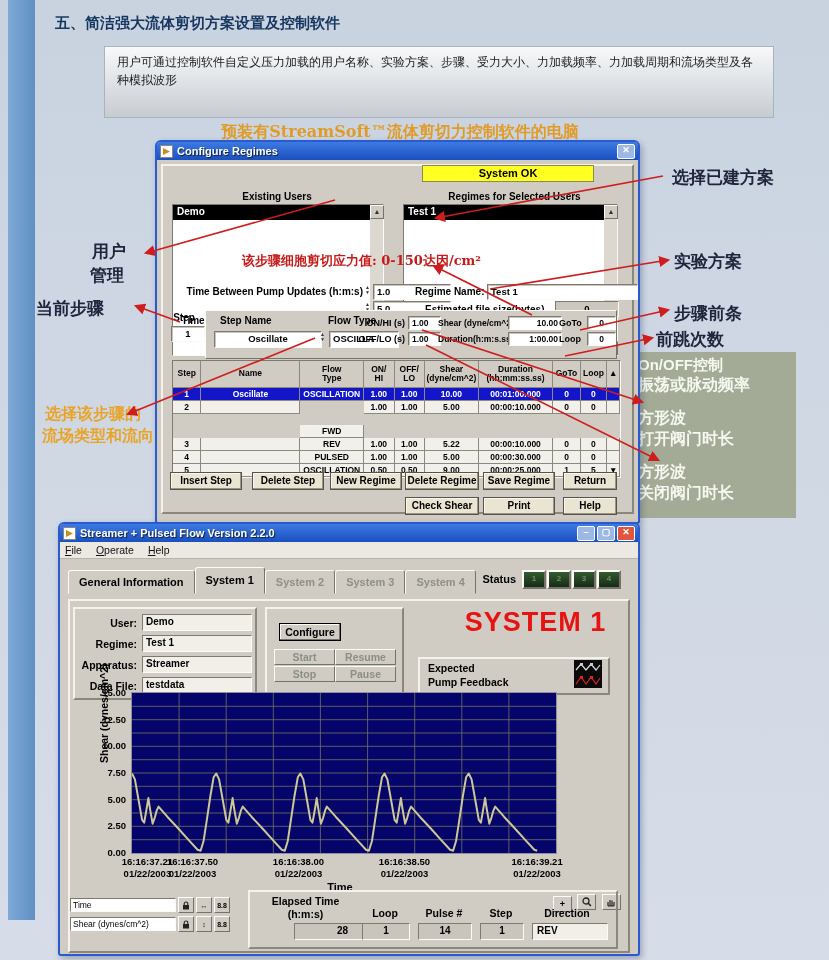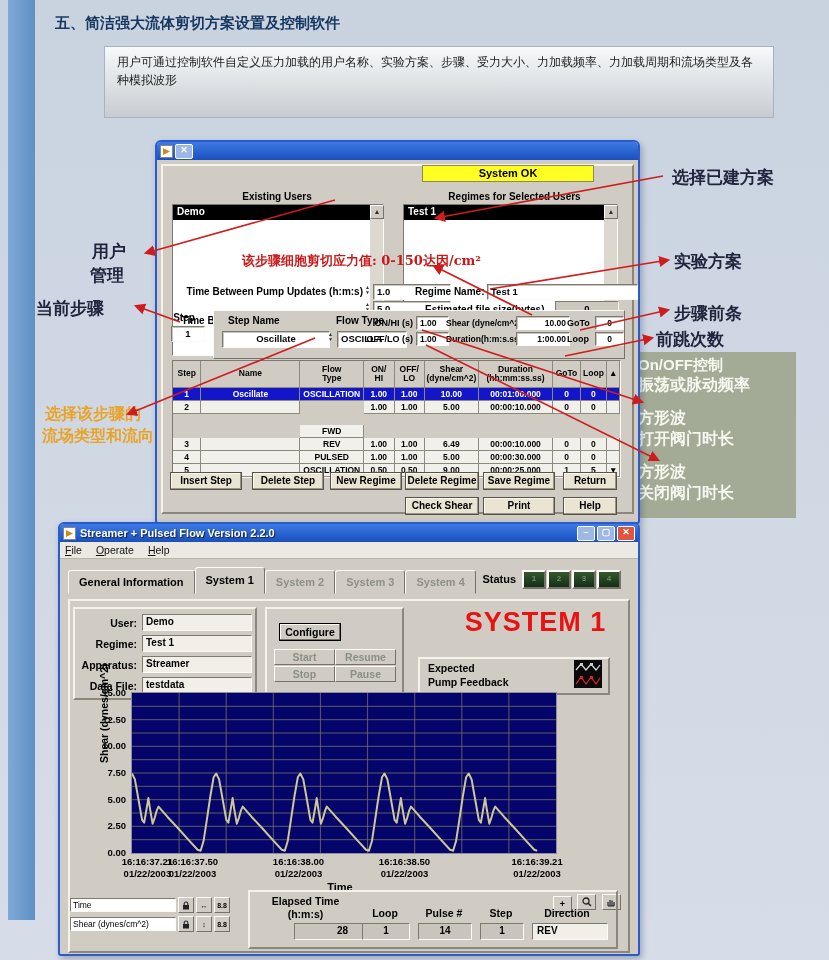--- a/index.html
+++ b/index.html
@@ -96,20 +96,21 @@
     border-color:#7e7a70 #fcfbf8 #fcfbf8 #7e7a70;font-weight:bold;font-size:10px;
     text-align:center;padding-top:1px;}
 </style>
 </head>
 <body>
 
 <div class="page">
   <div class="leftbar"></div>
   <div class="slide-title">五、简洁强大流体剪切方案设置及控制软件</div>
   <div class="parabox">用户可通过控制软件自定义压力加载的用户名称、实验方案、步骤、受力大小、力加载频率、力加载周期和流场类型及各种模拟波形</div>
+  <div class="subtitle">预装有StreamSoft™流体剪切力控制软件的电脑</div>
 
   <div class="ann" style="left:92px;top:240px;">用户</div>
   <div class="ann" style="left:90px;top:264px;">管理</div>
   <div class="ann" style="left:36px;top:297px;">当前步骤</div>
   <div class="ann orange" style="left:45px;top:404px;">选择该步骤的</div>
   <div class="ann orange" style="left:42px;top:426px;">流场类型和流向</div>
 
   <div class="ann" style="left:672px;top:166px;">选择已建方案</div>
   <div class="ann" style="left:674px;top:250px;">实验方案</div>
   <div class="ann" style="left:674px;top:302px;">步骤前条</div>
@@ -122,20 +123,21 @@
       <div style="margin-top: 12px;">方形波</div>
       <div>关闭阀门时长</div>
     </div>
 
   <div class="win" style="left:155px;top:140px;width:481px;height:380px;">
     <div class="titlebar">
       <svg width="13" height="13">
           <rect x="0.5" y="0.5" width="12" height="12" fill="#fff" stroke="#888"></rect>
           <path d="M3 3 L10 6.5 L3 10 Z" fill="#c88c20"></path>
         </svg>
+      <span class="tb-title">Configure Regimes</span>
       <span class="tb-btn tb-pale">✕</span>
     </div>
     <div class="winbody" style="height:358px;">
       <div class="abs panel" style="left:4px;top:4px;right:4px;bottom:4px;"></div>
 
       <div class="abs banner" style="left:265px;top:5px;width:170px;height:15px;">System OK</div>
 
       <div class="abs lbl" style="left:20px;top:31px;width:200px;text-align:center;">Existing Users</div>
       <div class="abs lbl" style="left:255px;top:31px;width:205px;text-align:center;">Regimes for Selected Users</div>
 
@@ -172,21 +174,21 @@
 
       <div class="abs lbl" style="left:258px;top:126px;">Regime Name:</div>
       <div class="abs sunken val" style="left:330px;top:124px;width:143px;height:12px;">Test 1</div>
 
       <div class="abs lbl" style="left:268px;top:144px;">Estimated file size(bytes)</div>
       <div class="abs sunkeng val" style="left:398px;top:141px;width:56px;height:12px;text-align:center;">0</div>
 
       <div class="abs lbl" style="left:12px;top:152px;width:30px;text-align:center;">Step</div>
       <div class="abs sunken val" style="left:14px;top:166px;width:26px;height:12px;text-align:center;">1</div>
 
-      <div class="abs raised" style="left:56px;top:150px;width:410px;height:47px;">
+      <div class="abs raised" style="left:48px;top:150px;width:410px;height:47px;">
         <div class="abs lbl" style="left:14px;top:4px;">Step Name</div>
         <div class="abs sunken val" style="left:8px;top:20px;width:100px;height:13px;text-align:center;">Oscillate</div>
         <div class="abs lbl" style="left:122px;top:4px;">Flow Type</div>
         <span class="abs spin" style="left:114px;top:21px;">
             <span>▲</span>
             <span>▼</span>
           </span>
         <div class="abs sunken val" style="left:123px;top:20px;width:62px;height:13px;">OSCILLA</div>
         <div class="abs lbl" style="left:143px;top:7px;width:56px;text-align:right;font-size:9px;">ON/HI (s)</div>
         <div class="abs sunken val" style="left:202px;top:5px;width:25px;height:10px;font-size:8.5px;">1.00</div>
@@ -241,21 +243,21 @@
               <div class="tbl-cell" style="width: 27px;">0</div>
               <div class="tbl-cell" style="width: 26px;">0</div>
               <div class="tbl-cell" style="width: 12px;"></div>
             </div>
             <div class="tbl-row">
               <div class="tbl-cell" style="width: 28px;">3</div>
               <div class="tbl-cell" style="width: 100px;"></div>
               <div class="tbl-cell" style="width: 64px;">REV</div>
               <div class="tbl-cell" style="width: 30px;">1.00</div>
               <div class="tbl-cell" style="width: 30px;">1.00</div>
-              <div class="tbl-cell" style="width: 54px;">6.49</div>
+              <div class="tbl-cell" style="width: 54px;">5.22</div>
               <div class="tbl-cell" style="width: 75px;">00:00:10.000</div>
               <div class="tbl-cell" style="width: 27px;">0</div>
               <div class="tbl-cell" style="width: 26px;">0</div>
               <div class="tbl-cell" style="width: 12px;"></div>
             </div>
             <div class="tbl-row">
               <div class="tbl-cell" style="width: 28px;">4</div>
               <div class="tbl-cell" style="width: 100px;"></div>
               <div class="tbl-cell" style="width: 64px;">PULSED</div>
               <div class="tbl-cell" style="width: 30px;">1.00</div>

